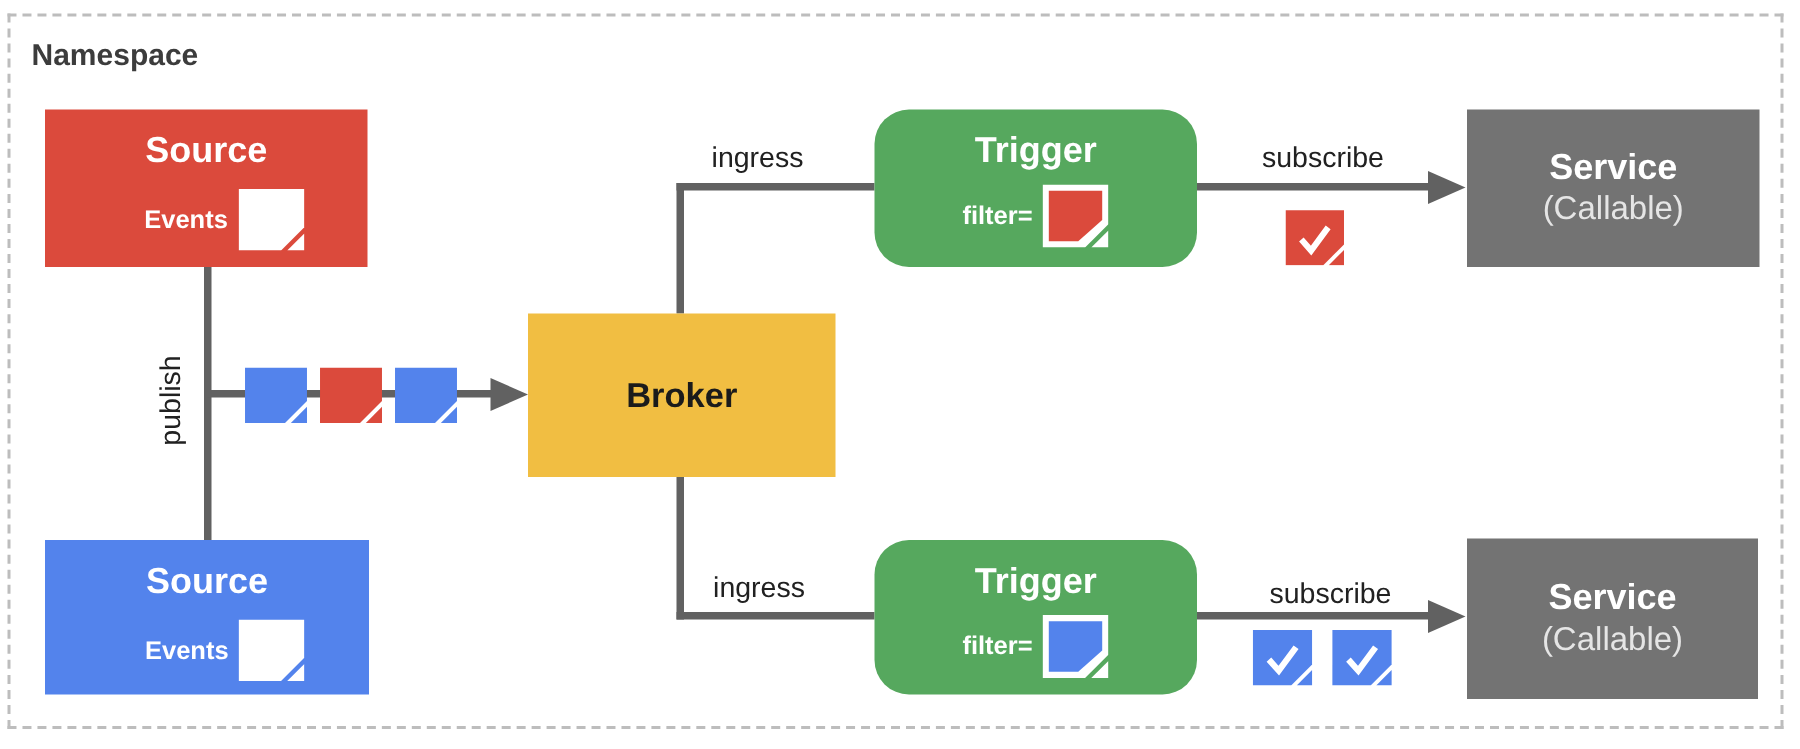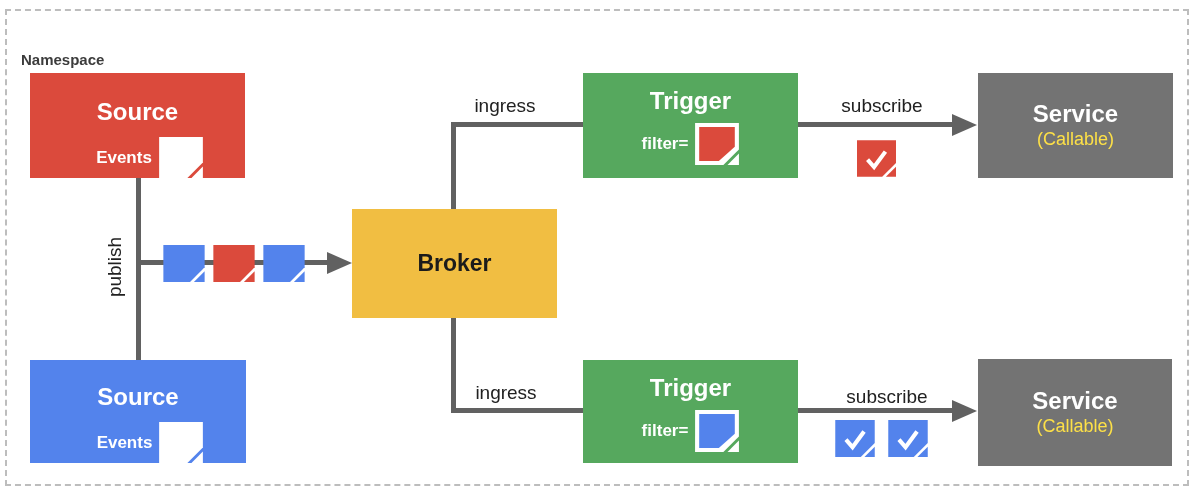--- a/index.html
+++ b/index.html
@@ -5,40 +5,40 @@
   * { margin:0; padding:0; box-sizing:border-box; }
   body { background:#fff; font-family:"Liberation Sans", sans-serif; }
   .canvas {
     position:relative; width:1200px; height:499px; background:#ffffff; overflow:hidden;
   }
   .ns-frame {
     position:absolute; left:5px; top:9px; width:1184px; height:477px;
     border:2px dashed #bdbdbd; background:transparent;
   }
   .ns-label {
-    position:absolute; left:21px; top:26px; font-size:15px; font-weight:bold; color:#3c3c3c;margin-top:25px;
+    position:absolute; left:21px; top:26px; font-size:20px; font-weight:bold; color:#3c3c3c;
   }
   .node {
     position:absolute; display:flex; flex-direction:column; align-items:center; color:#fff;
   }
   .node .title { font-size:24px; font-weight:bold; line-height:1.1; }
   .node .sub-row { display:flex; align-items:center; gap:7px; font-size:17px; font-weight:bold; }
   .red   { background:#db4a3c; }
   .blue  { background:#5383ec; }
   .green { background:#56a85e; }
   .yellow{ background:#f1be42; }
   .gray  { background:#737373; }
-  .src { padding-top:15px;justify-content:flex-end; }
+  .src { padding-top:15px; }
   .src .sub-row { margin-top:12px;margin-left:24px; }
-  .trg { padding-top:15px; }
+  .trg { padding-top:15px;border-radius:23px; }
   .trg .sub-row { margin-top:9px;text-align:right; }
   .broker-node { justify-content:center; }
   .broker-node .title { color:#1b1b1b; font-size:23px; }
   .svc { justify-content:center; }
-  .svc .subtitle { font-size:18px; font-weight:normal; color:#fde047; margin-top:1px; }
+  .svc .subtitle { font-size:22px; font-weight:normal; color:#e5e5e5; margin-top:1px; }
   .hline, .vline { position:absolute; background:#616161; }
   .arrow-right {
     position:absolute; width:0; height:0;
     border-left:25px solid #616161; border-top:11px solid transparent; border-bottom:11px solid transparent;
   }
   .edge-label {
     position:absolute; font-size:19px; color:#212121; width:110px; text-align:center;
   }
   .edge-label.rot { transform:rotate(-90deg); }
   .icon-abs { position:absolute; line-height:0; }

